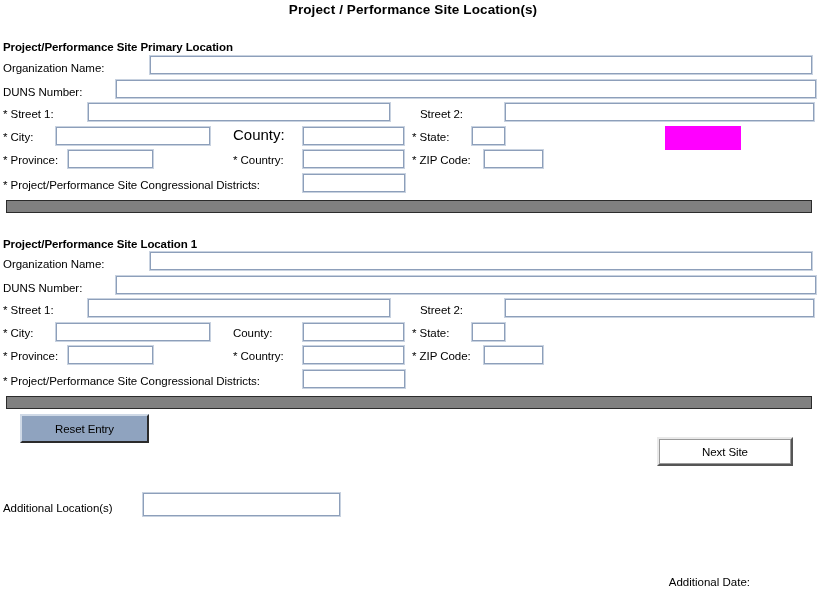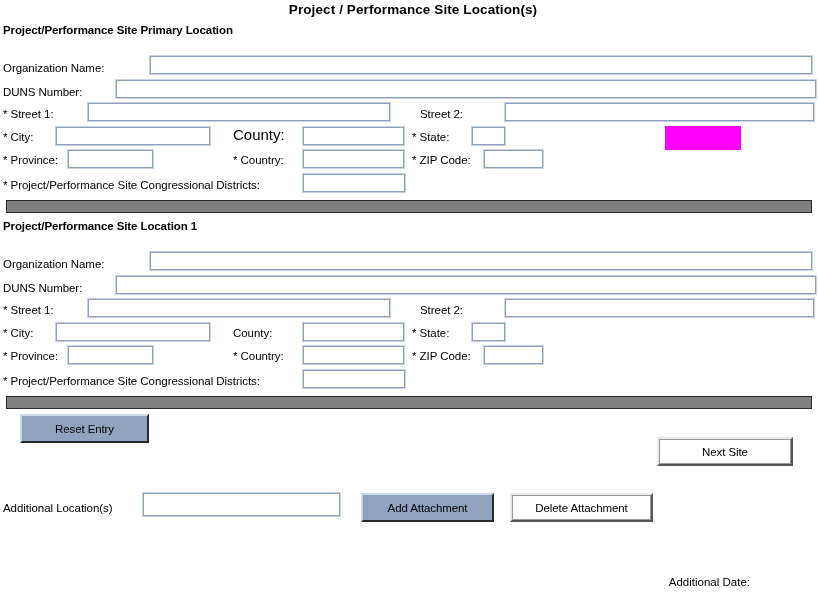--- a/index.html
+++ b/index.html
@@ -122,21 +122,21 @@
     text-align: right;
   }
 </style>
 </head>
 <body>
 
 <div id="page">
 
   <div class="form-title">Project / Performance Site Location(s)</div>
 
-  <div class="section-heading" style="left:3px; top:24px;">Project/Performance Site Primary Location</div>
+  <div class="section-heading" style="left:3px; top:41px;">Project/Performance Site Primary Location</div>
 
   <div class="lbl" style="left:3px; top:62px;">Organization Name:</div>
   <input class="fld" style="left: 150px; top: 56px; width: 662px; height: 18px;" value="">
 
   <div class="lbl" style="left:3px; top:86px;">DUNS Number:</div>
   <input class="fld" style="left: 116px; top: 80px; width: 700px; height: 18px;" value="">
 
   <div class="lbl" style="left:3px; top:108px;">* Street 1:</div>
   <input class="fld" style="left: 88px; top: 103px; width: 302px; height: 18px;" value="">
 
@@ -161,21 +161,21 @@
   <input class="fld" style="left: 303px; top: 150px; width: 101px; height: 18px;" value="">
 
   <div class="lbl" style="left:412px; top:154px;">* ZIP Code:</div>
   <input class="fld" style="left: 484px; top: 150px; width: 59px; height: 18px;" value="">
 
   <div class="lbl" style="left:3px; top:179px;">* Project/Performance Site Congressional Districts:</div>
   <input class="fld" style="left: 303px; top: 174px; width: 102px; height: 18px;" value="">
 
   <div class="sep" style="left:6px; top:200px; width:806px; height:13px;"></div>
 
-  <div class="section-heading" style="left:3px; top:220px;">Project/Performance Site Location 1</div>
+  <div class="section-heading" style="left:3px; top:238px;">Project/Performance Site Location 1</div>
 
   <div class="lbl" style="left:3px; top:258px;">Organization Name:</div>
   <input class="fld" style="left: 150px; top: 252px; width: 662px; height: 18px;" value="">
 
   <div class="lbl" style="left:3px; top:282px;">DUNS Number:</div>
   <input class="fld" style="left: 116px; top: 276px; width: 700px; height: 18px;" value="">
 
   <div class="lbl" style="left:3px; top:304px;">* Street 1:</div>
   <input class="fld" style="left: 88px; top: 299px; width: 302px; height: 18px;" value="">
 
@@ -205,20 +205,18 @@
 
   <div class="sep" style="left:6px; top:396px; width:806px; height:13px;"></div>
 
   <button class="btn btn-blue" style="left:20px; top:414px; width:129px; height:29px;">Reset Entry</button>
 
   <button class="btn btn-white" style="left:657px; top:437px; width:136px; height:29px;">Next Site</button>
 
   <div class="lbl" style="left:3px; top:502px;">Additional Location(s)</div>
   <input class="fld" style="left: 143px; top: 493px; width: 197px; height: 23px;" value="">
 
-  <button class="btn btn-blue" style="left:361px; top:493px; width:133px; height:29px;">Add Attachment</button>
-
-  <button class="btn btn-white" style="left:510px; top:493px; width:143px; height:29px;">Delete Attachment</button>
+
 
 
   <div class="omb" style="left:500px; top:576px; width:250px;">Additional Date:</div>
 
 </div>
 
 </body></html>

